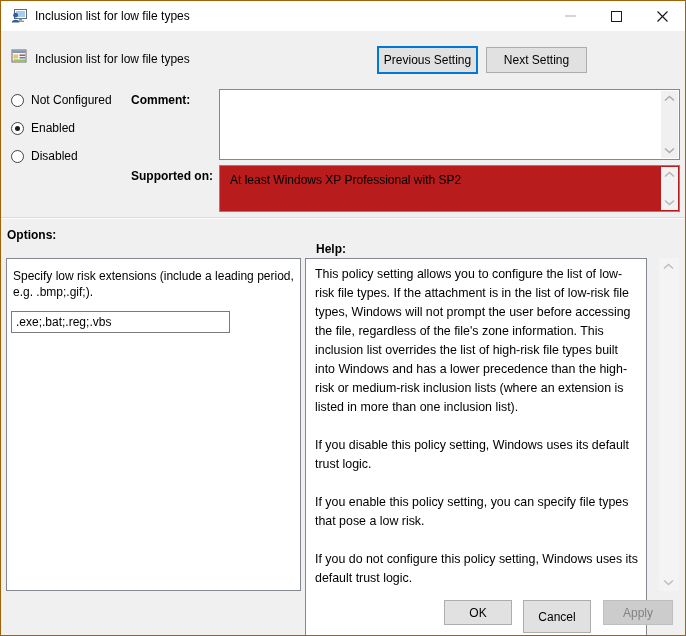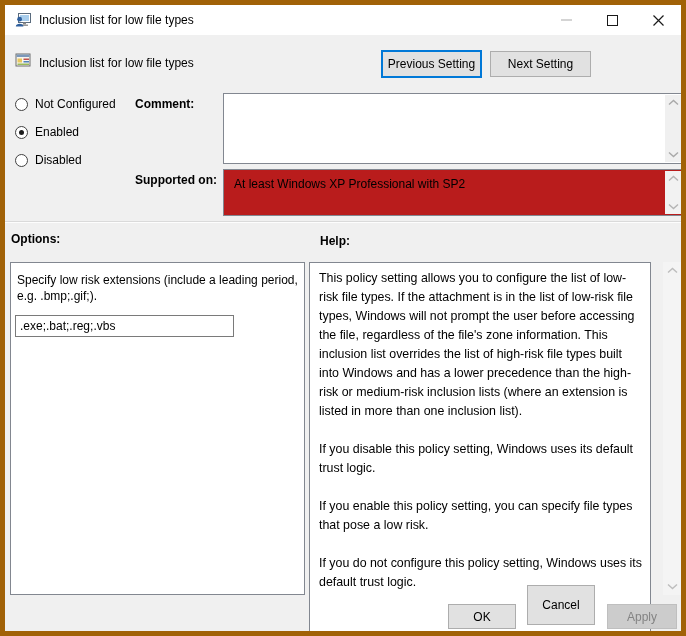--- a/index.html
+++ b/index.html
@@ -1,21 +1,21 @@
 <!DOCTYPE html>
 <html><head>
 <meta charset="utf-8">
 <style>
   * { margin:0; padding:0; box-sizing:border-box; }
   html,body { width:686px; height:636px; background:#fff; }
   body { font-family:"Liberation Sans", sans-serif; font-size:12px; color:#000; }
 
   .window {
     position:relative; width:686px; height:636px;
-    background:#f0f0f0; border:5px solid #a16207; overflow:hidden;
+    background:#f0f0f0; border:1px solid #a16207; overflow:hidden;
   }
 
   
   .titlebar { position:absolute; left:0; top:0; width:100%; height:30px; background:#ffffff; }
   .titlebar .app-icon { position:absolute; left:10px; top:7px; width:16px; height:16px; }
   .titlebar .title { position:absolute; left:34px; top:0; line-height:30px; font-size:12px; color:#000; white-space:nowrap; }
   .winbtn { position:absolute; top:0; width:46px; height:30px; display:flex; align-items:center; justify-content:center; background:transparent; }
   .winbtn.min { right:92px; }
   .winbtn.max { right:46px; }
   .winbtn.close { right:0; }
@@ -36,21 +36,21 @@
   .radio-row { position:absolute; left:10px; height:16px; display:flex; align-items:center; gap:7px; }
   .radio-row.r0 { top:91px; } .radio-row.r1 { top:119px; } .radio-row.r2 { top:147px; }
   .radio { width:13px; height:13px; border:1px solid #414141; border-radius:50%; background:#fff; position:relative; flex:0 0 auto; }
   .radio.checked::after { content:""; position:absolute; left:3px; top:3px; width:5px; height:5px; background:#1c1c1c; border-radius:50%; }
   .radio-label { font-size:12px; white-space:nowrap; }
 
   .field-label { position:absolute; font-size:12px; white-space:nowrap;font-weight:bold; }
   .lbl-comment { left:130px; top:92px; }
   .lbl-supported { left:130px; top:168px; }
   .lbl-options { left:6px; top:227px; }
-  .lbl-help { left:315px; top:229px; }
+  .lbl-help { left:315px; top:241px; }
 
   .editbox { position:absolute; background:#fff; border:1px solid #828790; }
   .comment-box { left:218px; top:88px; width:461px; height:71px; }
   .supported-box { left:218px; top:164px; width:461px; height:47px; background:#b91c1c; }
   .supported-box .roval { position:absolute; left:10px; top:7px; right:24px; font-size:12px; color:#000; }
 
   .vscroll { position:absolute; top:1px; bottom:1px; right:1px; width:17px; background:#f0f0f0; }
   .vscroll .chev { position:absolute; left:3px; width:11px; height:7px; }
   .vscroll .chev.up { top:4px; }
   .vscroll .chev.down { bottom:4px; }
@@ -71,21 +71,21 @@
   .help-box { left:304px; top:257px; width:342px; height:414px; overflow:hidden; }
   .help-text { position:absolute; left:9px; top:6px; right:7px; font-size:12.4px; line-height:19px; color:#000; }
   .help-text p { margin:0 0 19px 0; }
   .help-scrollbar { position:absolute; left:658px; top:257px; width:20px; height:333px; background:#f4f4f4; }
   .help-scrollbar .chev { position:absolute; left:4px; width:11px; height:7px; }
   .help-scrollbar .chev.up { top:5px; }
   .help-scrollbar .chev.down { bottom:5px; }
 
   
   .btn-ok { left:443px; top:599px; width:68px; height:25px; }
-  .btn-cancel { left:522px; top:580px; width:68px; height:40px; }
+  .btn-cancel { left:522px; top:599px; width:68px; height:33px; }
   .btn-apply { left:602px; top:599px; width:70px; height:25px; background:#cccccc; border-color:#bfbfbf; color:#838383; }
 </style>
 </head>
 <body>
 
 <div class="window">
 
   <div class="titlebar">
     <svg class="app-icon" viewBox="0 0 16 16">
       <rect x="3.5" y="1.5" width="12" height="9" fill="#ffffff" stroke="#5a6b7d"></rect>

